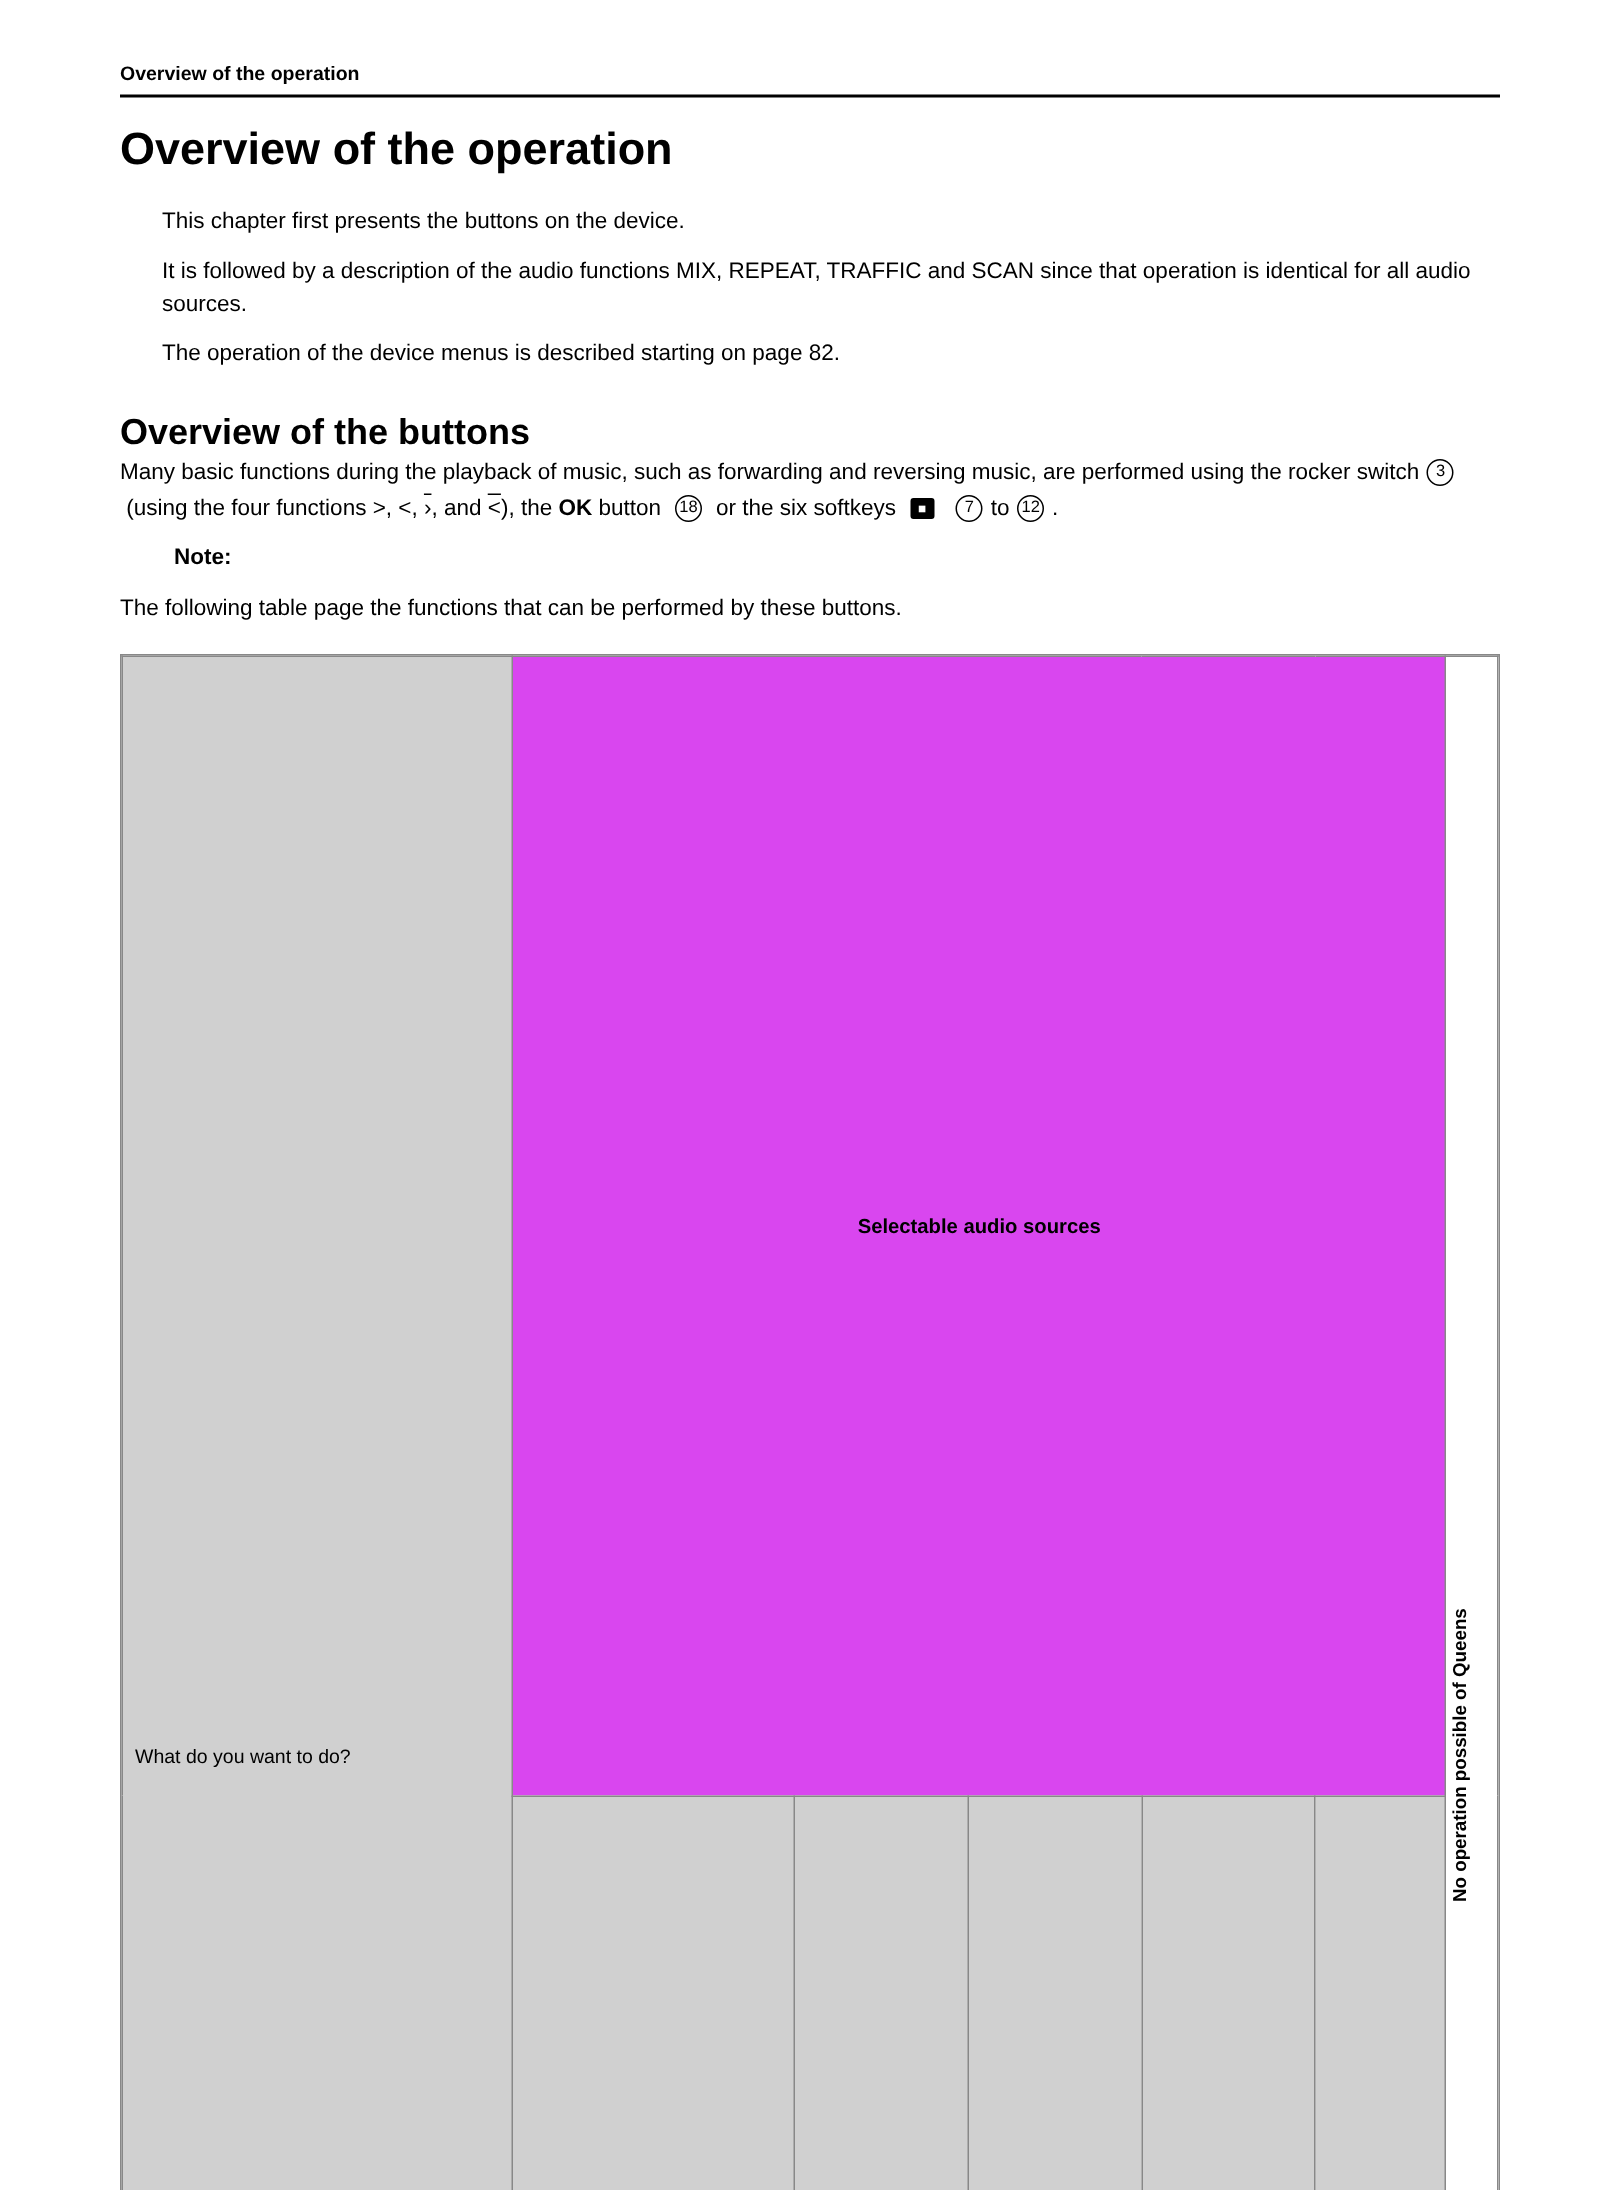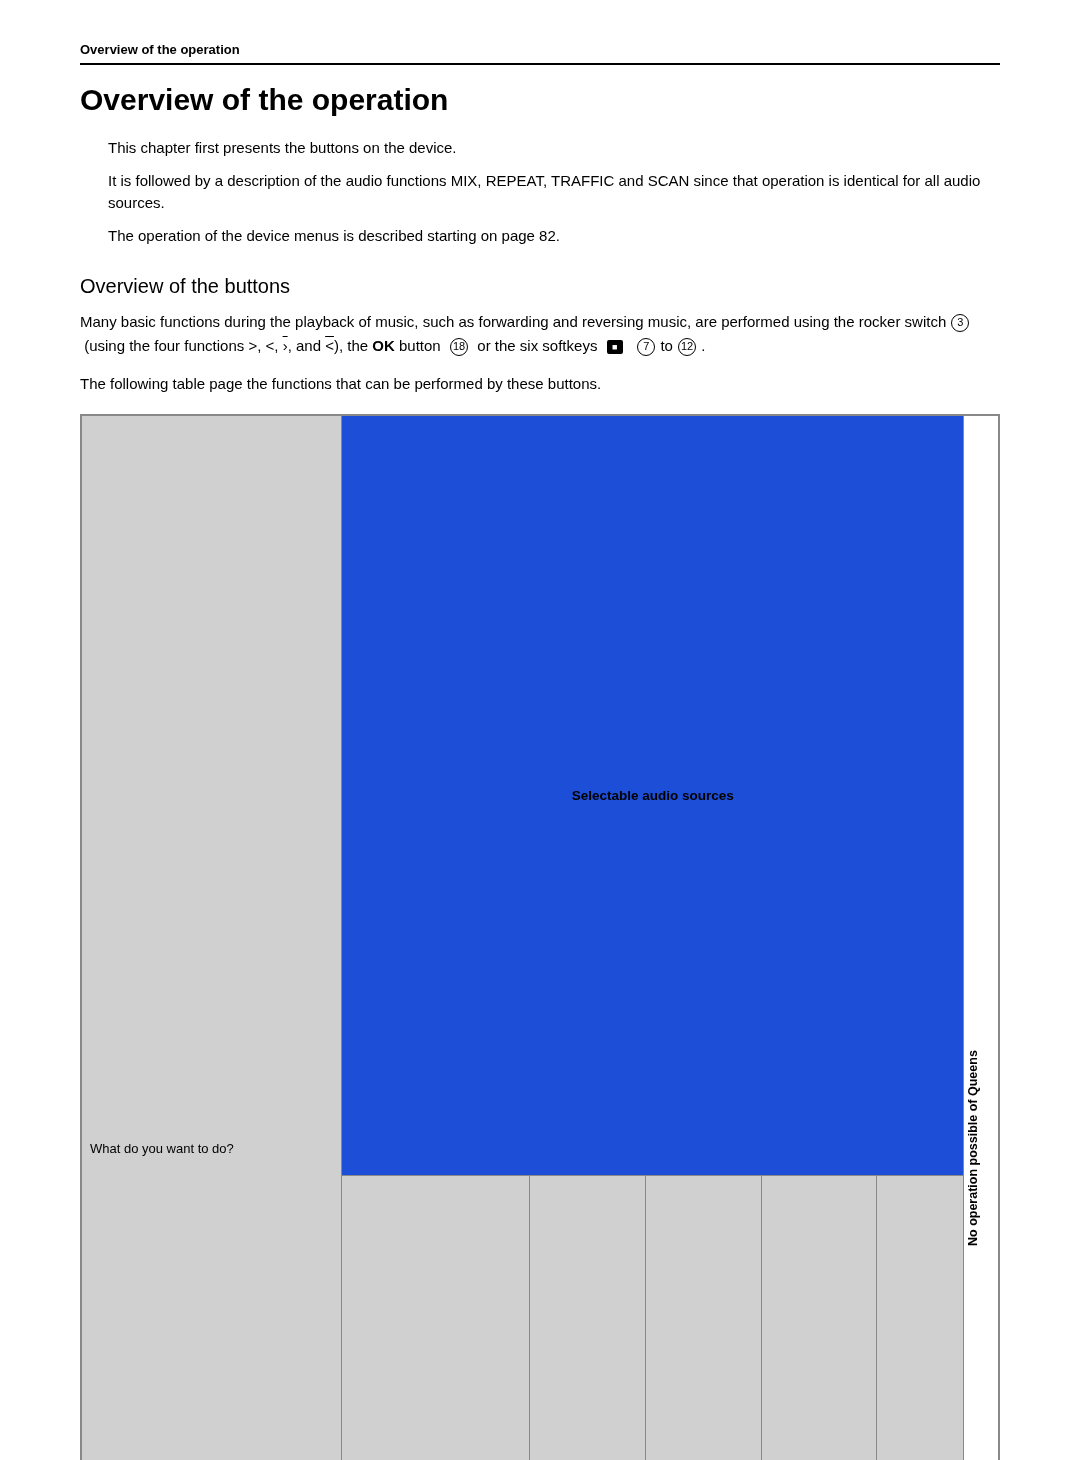--- a/index.html
+++ b/index.html
@@ -30,24 +30,24 @@
       margin-top: 4px;
     }
 
     .intro-para {
       margin-bottom: 10px;
       line-height: 1.5;
       margin-left: 28px;
     }
 
     h2 {
-      font-size: 20px;
-      font-weight: normal;
+      font-size: 24px;
+      font-weight: bold;
       margin-top: 28px;
-      margin-bottom: 12px;
+      margin-bottom: 0;
     }
 
     .body-text {
       line-height: 1.6;
       margin-bottom: 12px;
     }
 
     .note-block {
       margin-left: 36px;
       margin-bottom: 14px;
@@ -154,30 +154,31 @@
   <span>&nbsp;or the six softkeys&nbsp;</span>
   <span class="sq-icon">■</span>
   <span>&nbsp;</span>
   <span class="circled">7</span>
   <span> to </span>
   <span class="circled">12</span>
   <span>.</span>
 </p>
 
 <div class="note-block">
+  <div class="note-label">Note:</div>
 </div>
 
 <p class="body-text">The following table page the functions that can be performed by these buttons.</p>
 
 <div class="table-wrapper">
   <table>
     <thead>
       <tr class="header-row-top">
         <th rowspan="2" class="what-col" style="background:#d0d0d0; text-align:left; padding-left:8px; font-weight:normal; font-size:13px; width:180px;">What do you want to do?</th>
-        <th colspan="5" style="background:#1d4ed8;">Selectable audio sources</th>
+        <th colspan="5" style="background:#d946ef;">Selectable audio sources</th>
         <th rowspan="9" class="rotated-text-cell" style="background:#fff; width:24px; padding:2px; border:1px solid #888;">
           <div class="rotated-text-wrapper">No operation possible of Queens</div>
         </th>
       </tr>
       <tr class="header-row-sub">
         <th style="width:130px;">Tuner</th>
         <th style="width:80px;">CD</th>
         <th style="width:80px;"></th>
         <th style="width:80px;">CDC</th>
         <th style="width:60px;">AUX</th>

